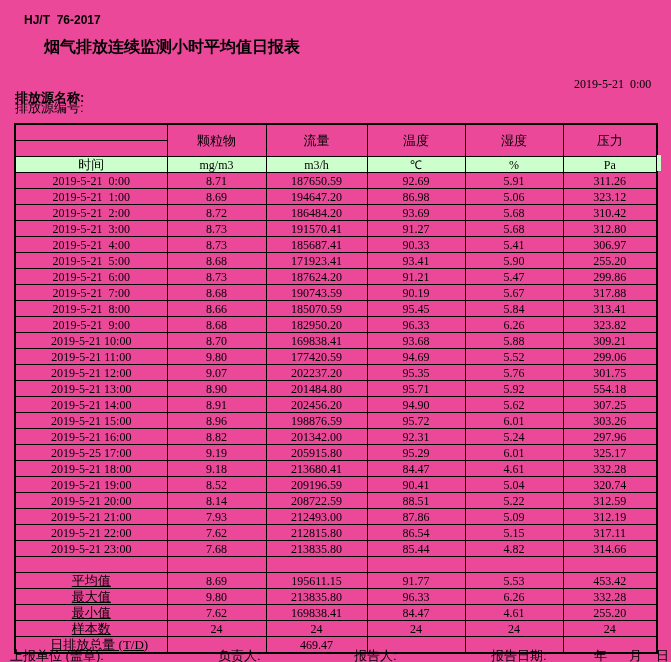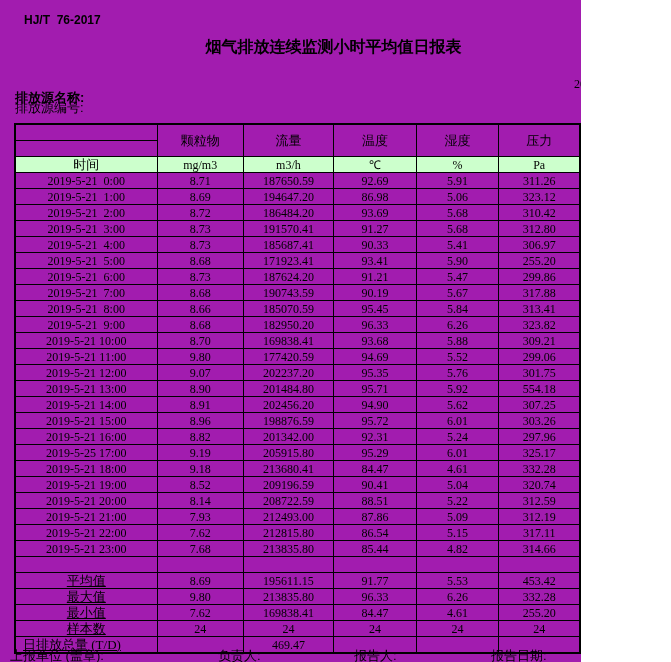--- a/index.html
+++ b/index.html
@@ -1,48 +1,48 @@
 <!DOCTYPE html>
 <html style="--green: #ccffcc;"><head>
 <meta charset="utf-8">
 <style>
   html,body { margin:0; padding:0; background:#ffffff; }
   .page {
-    position:relative; width:581px; height:662px; background:#a21caf;
+    position:relative; width:671px; height:662px; background:#ec4899;
     color:#000; overflow:hidden;
     font-family:"Liberation Sans", sans-serif;
   }
   .std-code {
     position:absolute; left:24px; top:13px;
     font-weight:bold; font-size:12px; white-space:pre;
   }
   .title {
-    position:absolute; left:0; right:0; top:37px; text-align:center;
-    padding-left:44px; font-weight:bold; font-size:16px; letter-spacing:0px;margin-left:42px;
+    position:absolute; left:0; right:0; top:37px; 
+    padding-left:44px; font-weight:bold; font-size:16px; letter-spacing:0px;
   }
   .src-name { position:absolute; left:15px; top:73px; font-weight:bold; font-size:13px;margin-top:16px; }
   .src-code { position:absolute; left:15px; top:99px; font-weight:normal; font-size:13px; }
   .dt {
     position:absolute; left:574px; top:77px; font-size:12px;
     font-family:"Liberation Serif", serif; white-space:pre;
   }
   table.rpt {
     position:absolute; left:14px; top:123px;
     border-collapse:collapse; table-layout:fixed;
     border:2px solid #000;
     font-family:"Liberation Serif", serif; font-size:12px;
   }
   .rpt td {
     border:1px solid #000; text-align:center; padding:0;
     height:15px; line-height:14px; white-space:pre; overflow:hidden;
   }
   .rpt td.cjk { font-size:13px; }
   .rpt tr.unit-row td { background:var(--green,#ccffcc); }
   .rpt td.sum-label { text-decoration:underline; font-size:13px; }
-  .rpt td.left { text-align:left; padding-left:7px; }
+  .rpt td.left { text-align:center; padding-left:16px; }
   .green-tab {
     position:absolute; left:657px; top:155px; width:4px; height:16px;
     background:var(--green,#ccffcc);
   }
   .footer-note { position:absolute; left:10px; top:664px; font-weight:bold; font-size:13px; white-space:pre; }
   .footer-line { position:absolute; left:0; top:647px; height:15px; width:671px; font-weight:normal; font-size:13px; }
   .footer-line span { position:absolute; top:0; white-space:pre; }
   .fl-unit { left:10px; }
   .fl-resp { left:218px; }
   .fl-reporter { left:354px; }

